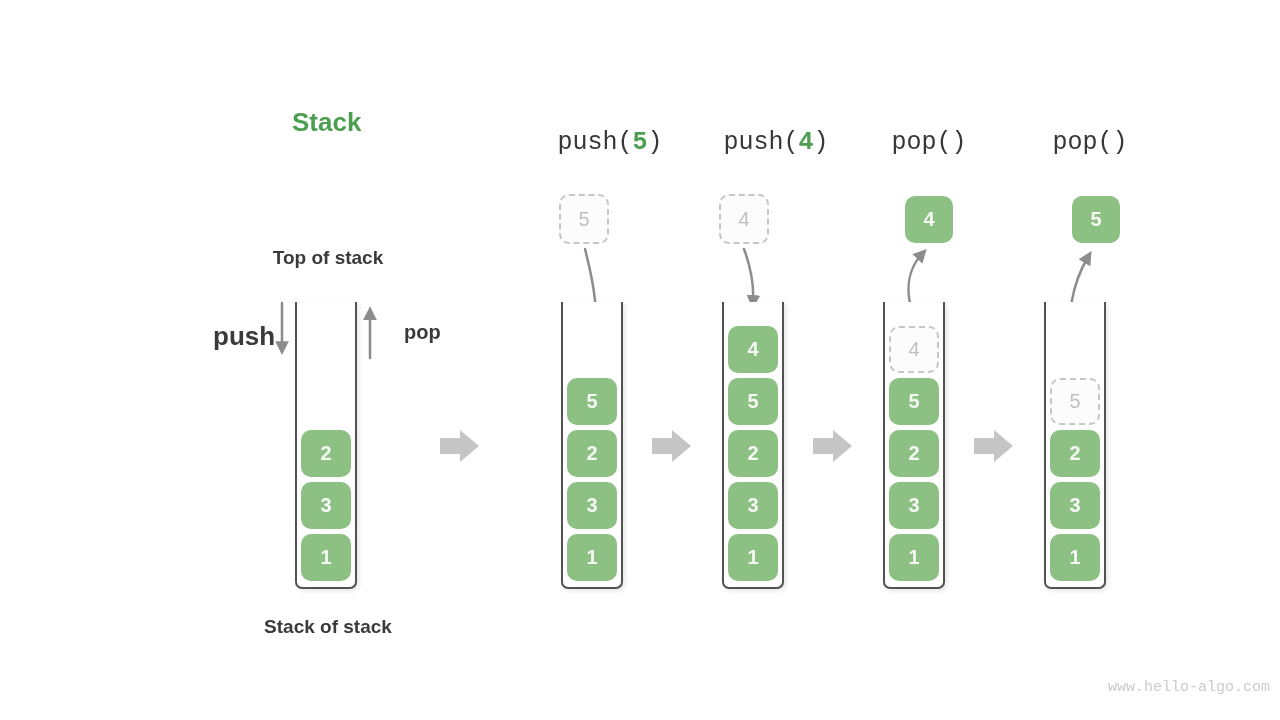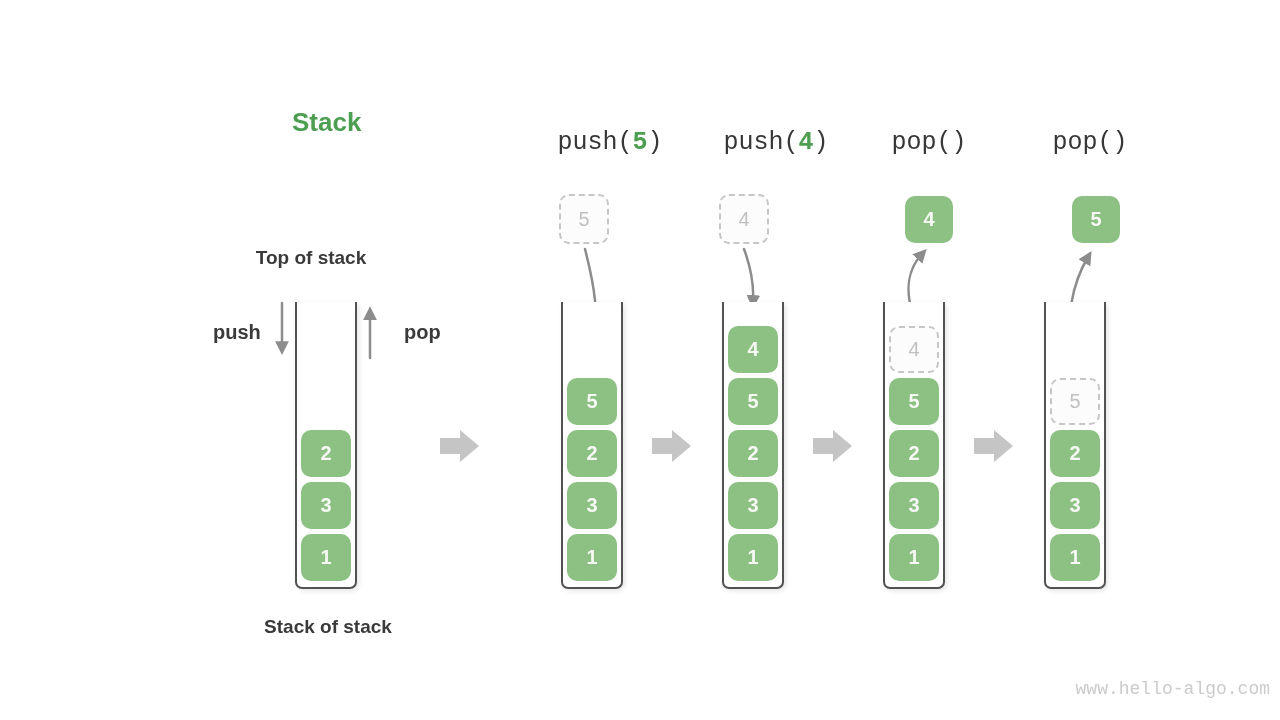--- a/index.html
+++ b/index.html
@@ -6,23 +6,23 @@
   .canvas{
     position:relative;width:1272px;height:720px;background:#fff;overflow:hidden;
     font-family:"Liberation Sans",sans-serif;
     margin-left:43px;
   }
   .title{
     position:absolute;left:249px;top:107px;
     font-size:26px;font-weight:bold;color:var(--green_accent);
   }
   .lbl{position:absolute;color:var(--dark_text);font-weight:bold;white-space:nowrap;}
-  .top-label{left:268px;top:247px;font-size:19px;transform:translateX(-50%);}
+  .top-label{left:285px;top:247px;font-size:19px;transform:translateX(-50%);}
   .bottom-label{left:285px;top:616px;font-size:19px;transform:translateX(-50%);}
-  .push-label{left:170px;top:321px;font-size:20px;}
+  .push-label{left:170px;top:321px;font-size:26px;}
   .pop-label{left:361px;top:321px;font-size:20px;}
   .stackbox{
     position:absolute;top:302px;width:62px;height:279px;box-sizing:content-box;
     border:2px solid var(--wall);border-top:none;border-radius:0 0 7px 7px;
     background:#fff;box-shadow:2px 2px 5px rgba(0,0,0,0.10);
     display:flex;flex-direction:column;justify-content:flex-end;align-items:center;
     gap:5px;padding-bottom:6px;
   }
   .stackbox{width:58px;} 
   .cell{
@@ -53,21 +53,21 @@
     font-family:"Liberation Mono","DejaVu Sans Mono",monospace;
     font-size:25px;color:#373737;
   }
   .op .arg{color:var(--green_accent);font-weight:bold;}
   .overlay{position:absolute;left:0;top:0;width:1280px;height:720px;pointer-events:none;}
   .flow{stroke:var(--arrow_gray);stroke-width:2.5;fill:none;stroke-linecap:round;}
   .block-arrow{fill:var(--block_arrow);}
   .watermark{
     position:absolute;right:45px;top:679px;
     font-family:"Liberation Mono","DejaVu Sans Mono",monospace;
-    font-size:18px;color:var(--watermark);
+    font-size:15px;color:var(--watermark);
   }
 </style>
 </head>
 <body>
 
 <div class="canvas">
 
   <div class="title">Stack</div>
 
   <div class="lbl top-label">Top of stack</div>

